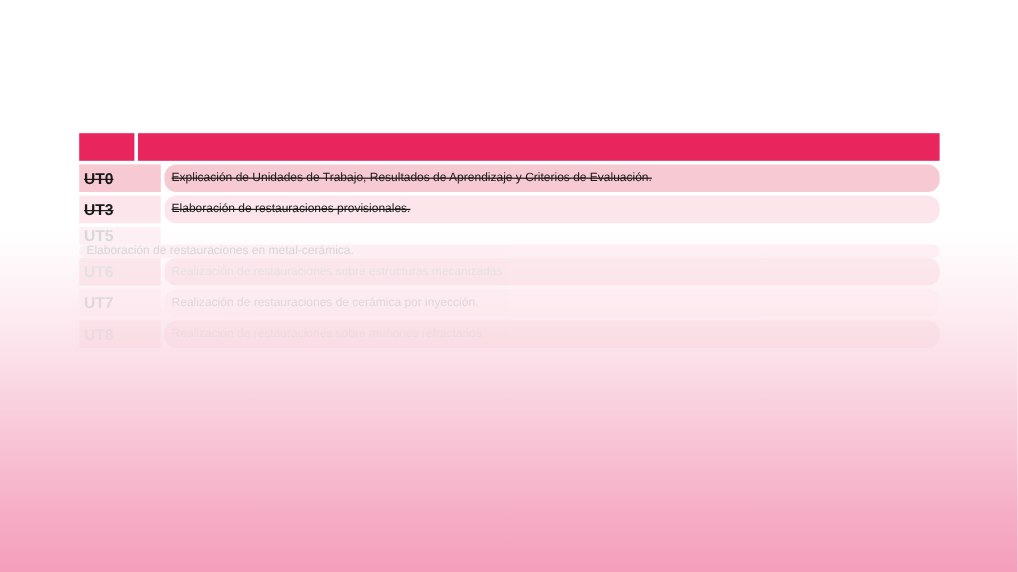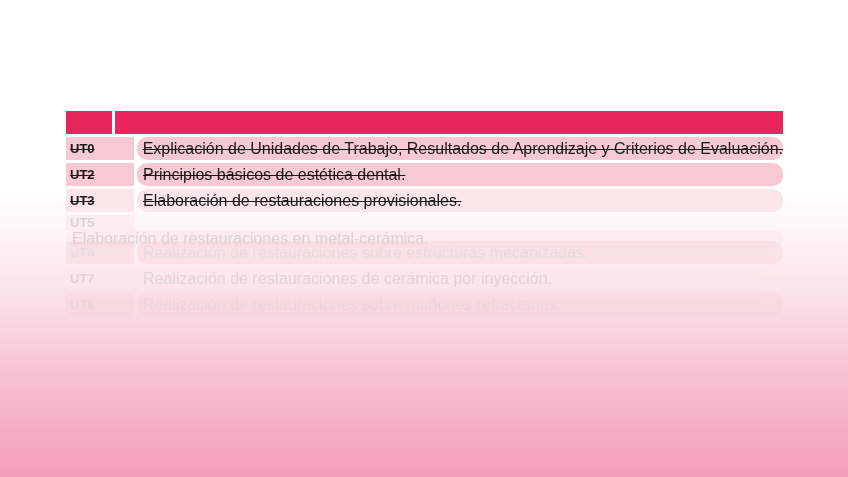--- a/index.html
+++ b/index.html
@@ -90,21 +90,21 @@
   }
   .ut-row .cell-gap {
     width: 3px;
   }
   .ut-row .cell-desc {
     flex: 1;
     display: flex;
     align-items: center;
     padding-left: 6px;
     box-sizing: border-box;
-    font-size: 16px;
+    font-size: 10px;
     color: #1a1a1a;
     white-space: nowrap;
     border-radius: 10px;
   }
 
   
   .ut-row.band-dark .cell-code,
   .ut-row.band-dark .cell-desc { background: #f7c9d3; }
   .ut-row.band-light .cell-code,
   .ut-row.band-light .cell-desc { background: #fce6ec; }
@@ -150,25 +150,20 @@
       <div class="hdr-cell-desc"></div>
     </div>
 
     <div class="ut-row band-dark state-done">
       <div class="cell-code">UT0</div>
       <div class="cell-gap"></div>
       <div class="cell-desc">Explicación de Unidades de Trabajo, Resultados de Aprendizaje y Criterios de Evaluación.</div>
     </div>
 
 
-    <div class="ut-row band-dark state-done">
-      <div class="cell-code">UT2</div>
-      <div class="cell-gap"></div>
-      <div class="cell-desc">Principios básicos de estética dental.</div>
-    </div>
 
     <div class="ut-row band-light state-done">
       <div class="cell-code">UT3</div>
       <div class="cell-gap"></div>
       <div class="cell-desc">Elaboración de restauraciones provisionales.</div>
     </div>
 
 
     <div class="ut-row band-light state-upcoming fade-1">
       <div class="cell-code">UT5</div>

